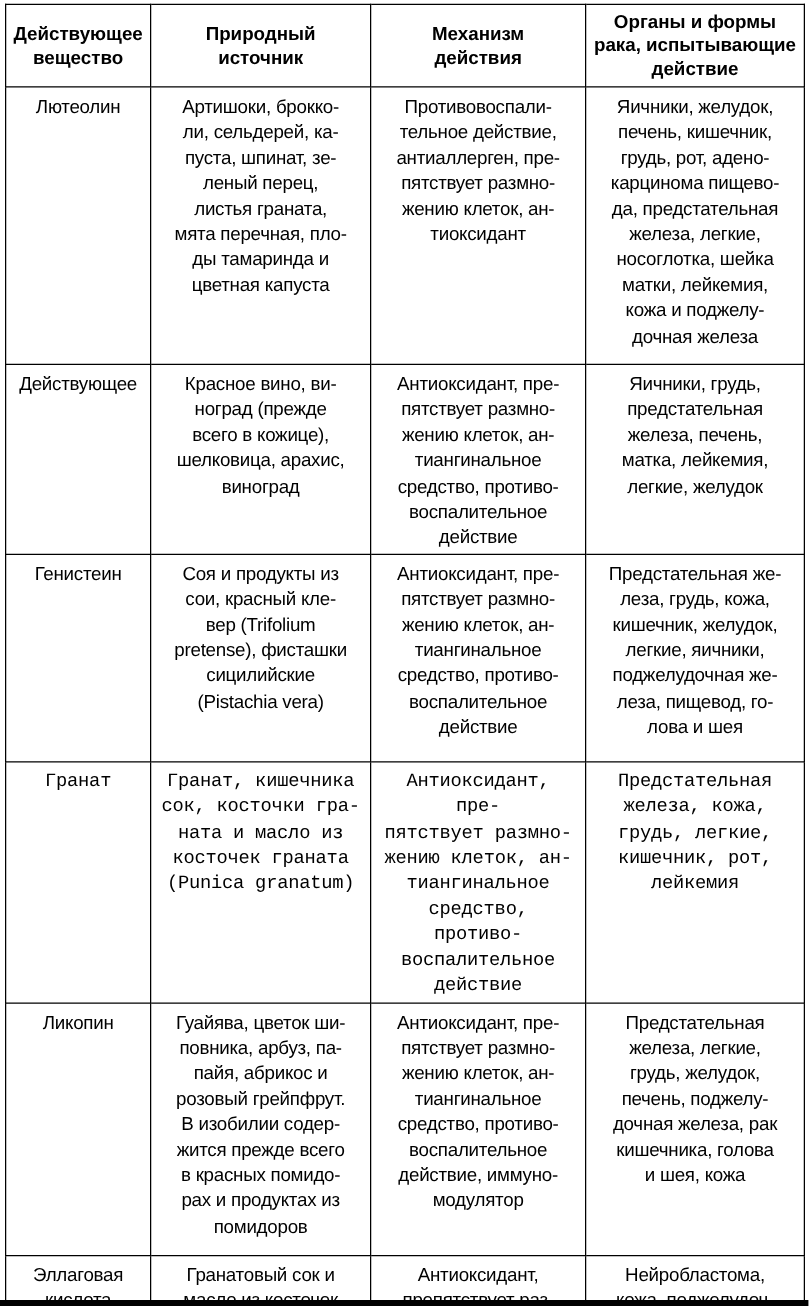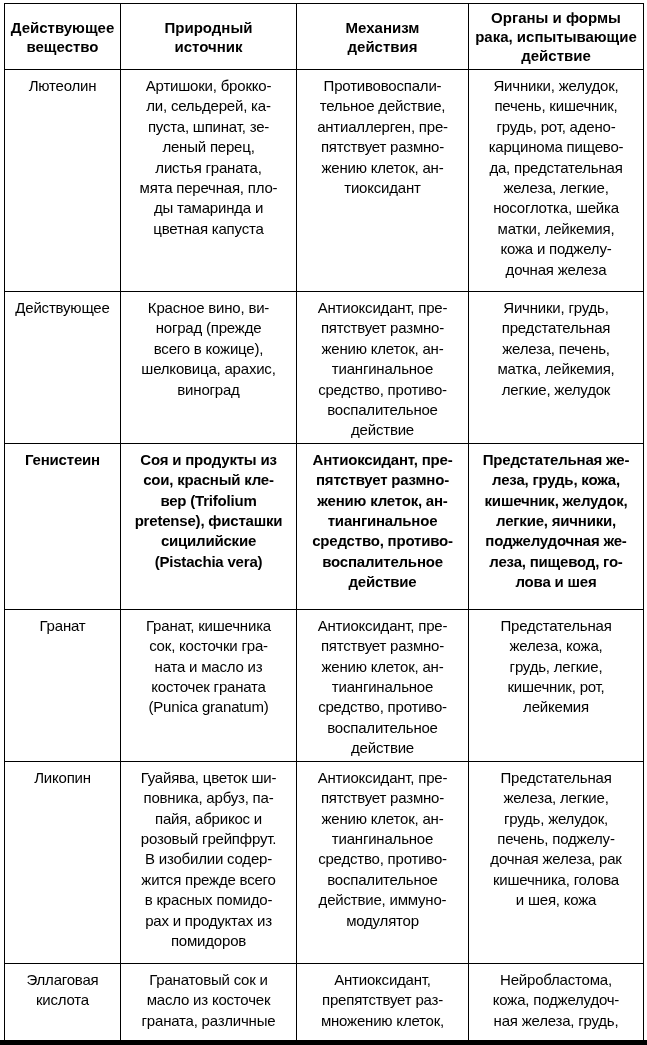--- a/index.html
+++ b/index.html
@@ -36,22 +36,22 @@
     font-size: 15px;
     line-height: 20.4px;
     letter-spacing: -0.2px;
     text-align: center;
     vertical-align: top;
     padding: 6px 8px 2px 8px;
   }
   tr.hdr { height: 66px; }
   tr.r0 { height: 222px; }
   tr.r1 { height: 149px; }
-  tr.r2 { height: 166px; font-weight: bold; }
-  tr.r3 { height: 152px; }
+  tr.r2 { height: 166px; }
+  tr.r3 { height: 152px; font-family: Liberation Mono, monospace; }
   tr.r4 { height: 202px; margin-top: 24px; }
   tr.r5 { height: 170px; }
   .bottom-edge {
     position: absolute;
     left: 0;
     bottom: 0;
     width: 647px;
     height: 5px;
     background: #000000;
   }

